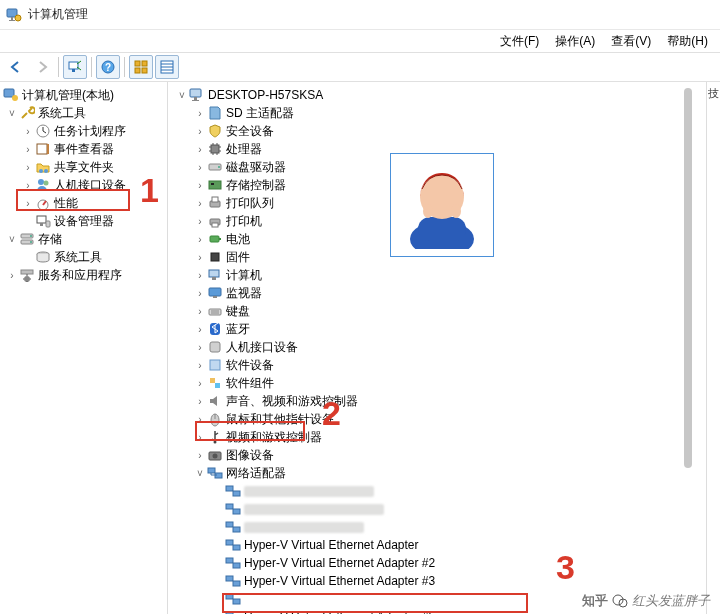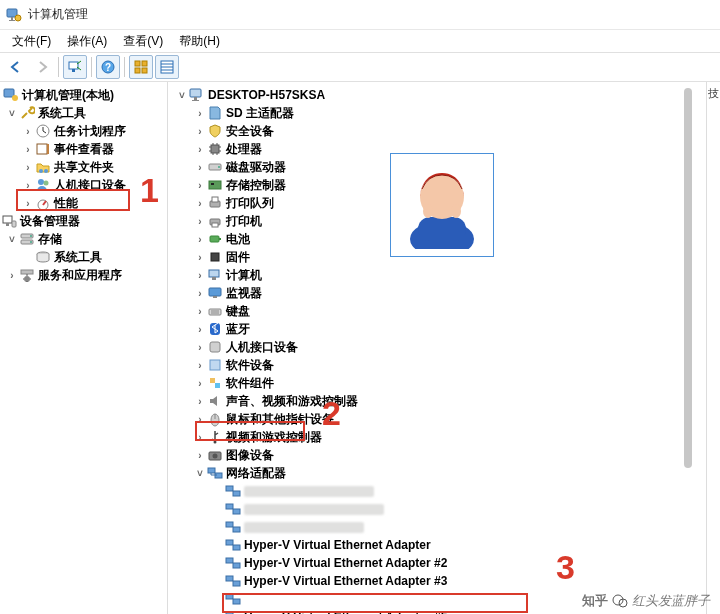--- a/index.html
+++ b/index.html
@@ -25,20 +25,21 @@
   margin-right: 6px;
   display: inline-flex; align-items: center; justify-content: center;
 }
 .titlebar .title { font-size: 12px; color: #222; }
 .menubar {
   height: 22px;
   display: flex;
   align-items: center;
   gap: 4px;
   padding: 0 6px;
+  justify-content: flex-end;
 }
 .menubar span { padding: 2px 6px; cursor: default; }
 .toolbar {
   height: 30px;
   display: flex;
   align-items: center;
   padding: 0 4px;
   border-top: 1px solid #e0e0e0;
   border-bottom: 1px solid #e0e0e0;
   gap: 2px;
@@ -75,21 +76,20 @@
   display: flex;
   justify-content: center;
   padding-top: 4px;
 }
 .tree-row {
   display: flex;
   align-items: center;
   height: 18px;
   white-space: nowrap;
   position: relative;
-  font-weight: bold;
 }
 .tree-row .twisty {
   width: 12px;
   text-align: center;
   color: #666;
   font-size: 10px;
   user-select: none;
 }
 .tree-row .ico {
   width: 16px; height: 16px;
@@ -271,21 +271,21 @@
     <div class="tree-row" style="padding-left:22px">
       <span class="twisty">›</span>
       <span class="ico">
           <svg width="16" height="16">
             <circle cx="8" cy="10" r="5" fill="#fff" stroke="#888"></circle>
             <path d="M8 10 L11 6" stroke="#d04040" stroke-width="2"></path>
           </svg>
         </span>
       <span class="lbl">性能</span>
     </div>
-    <div class="tree-row" style="position:relative">
+    <div class="tree-row" style="padding-left:34px;position:relative">
       <span class="ico">
           <svg width="16" height="16">
             <rect x="2" y="3" width="9" height="7" fill="#fff" stroke="#555"></rect>
             <rect x="5" y="10" width="3" height="3" fill="#888"></rect>
             <rect x="11" y="8" width="4" height="6" rx="1" fill="#d0d0d0" stroke="#888"></rect>
           </svg>
         </span>
       <span class="lbl">设备管理器</span>
     </div>
     <div class="tree-row" style="padding-left:6px">

